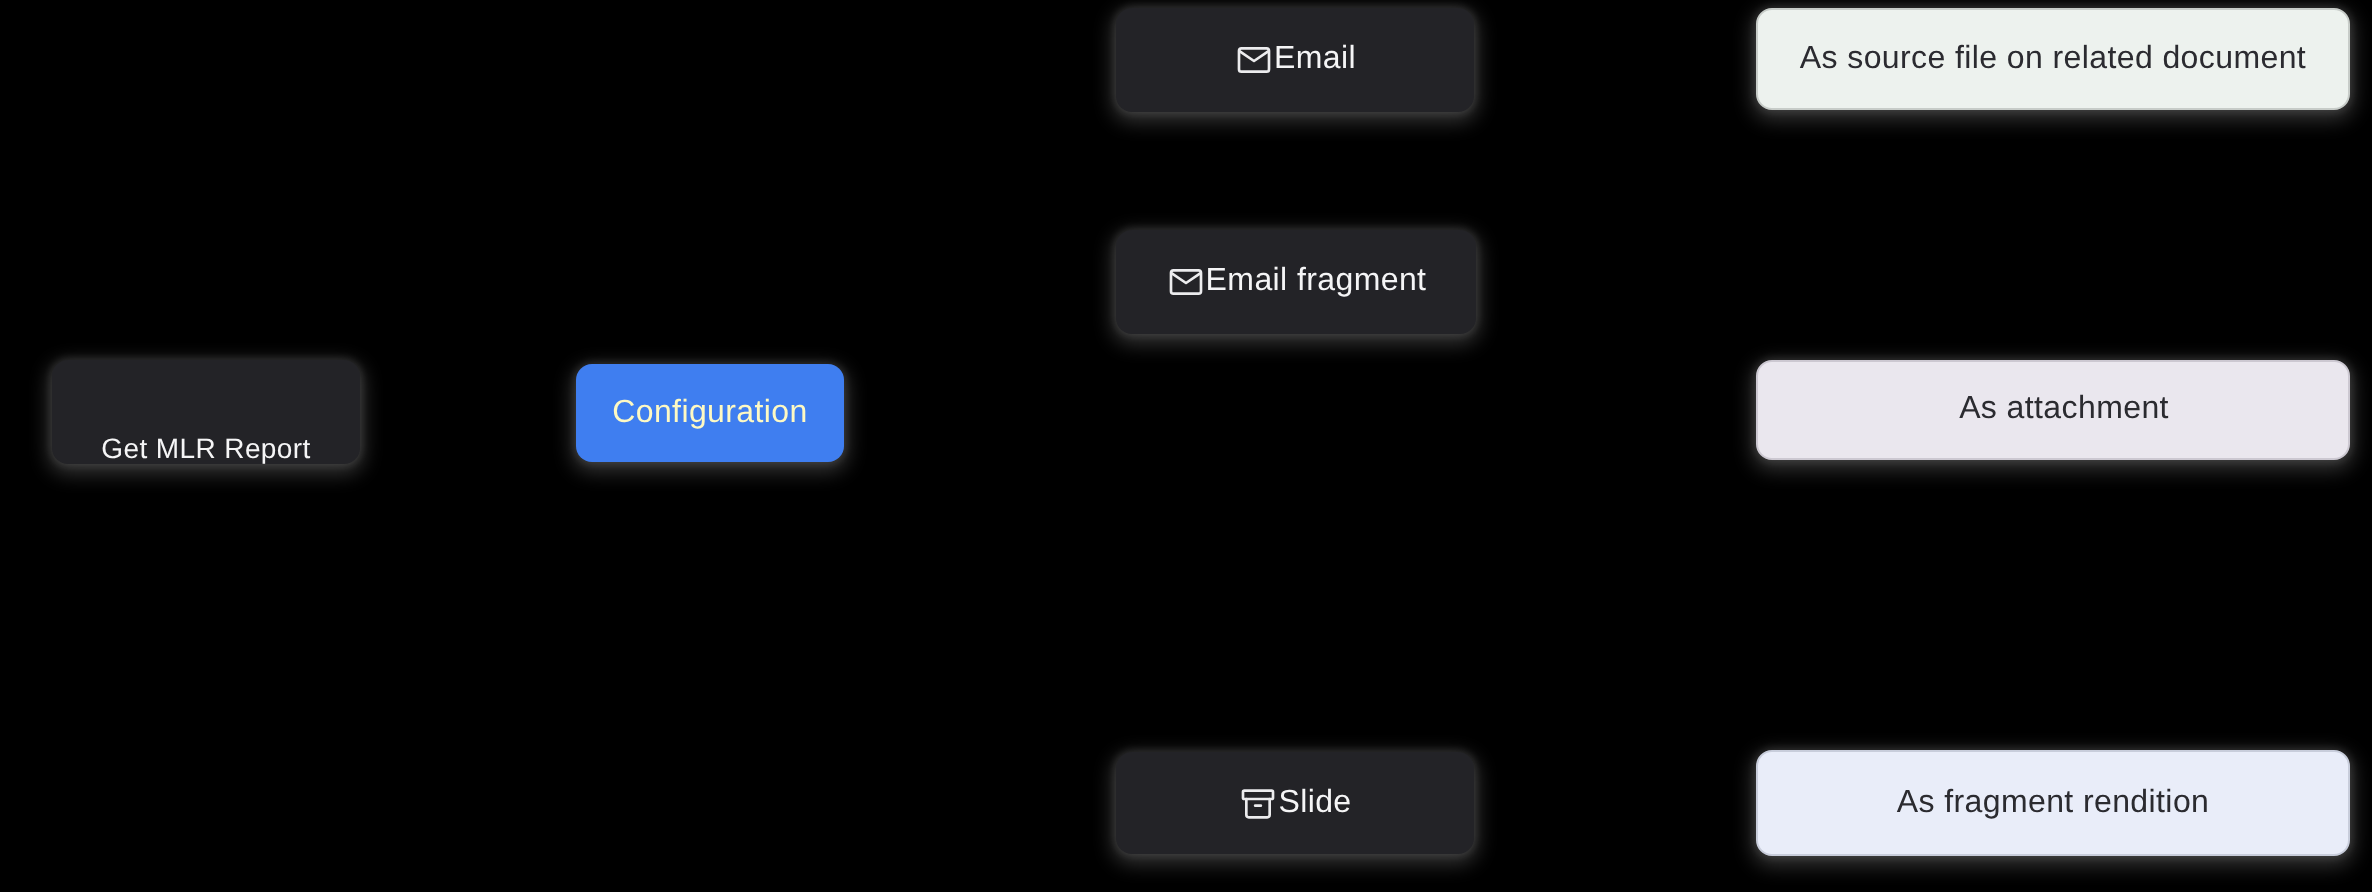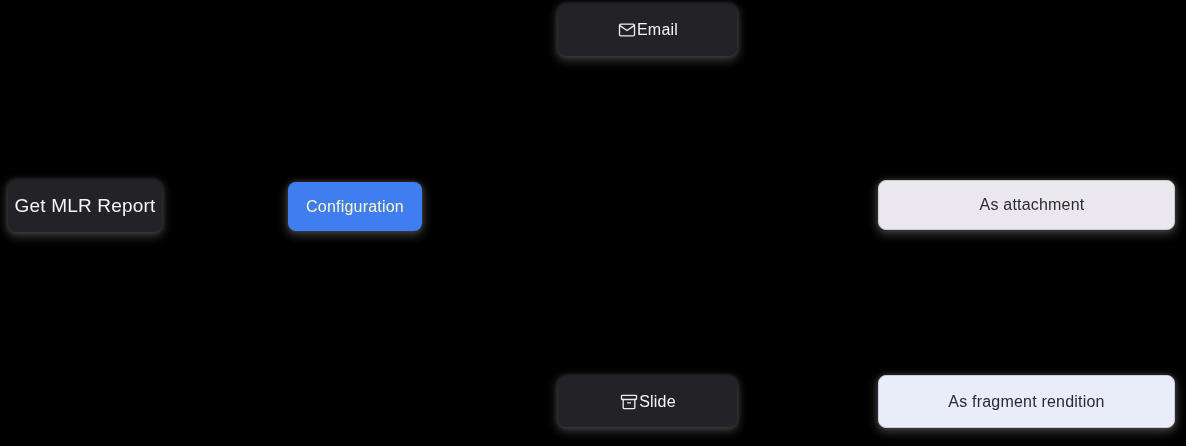--- a/index.html
+++ b/index.html
@@ -55,21 +55,21 @@
   .node .icon svg {
     width: 20px;
     height: 20px;
     stroke: #ececee;
     fill: none;
     stroke-width: 1.6;
     stroke-linecap: round;
     stroke-linejoin: round;
   }
   
-  #n-get-mlr     { left: 8px;  top: 180px; width: 154px; height: 52px; font-size: 19px; }
+  #n-get-mlr     { left: 26px;  top: 180px; width: 154px; height: 52px; font-size: 14px; align-items: flex-end; }
   #n-config      { left: 288px; top: 182px; width: 134px; height: 49px; }
   #n-email       { left: 558px; top: 4px;   width: 179px; height: 52px; }
   #n-email-frag  { left: 558px; top: 115px; width: 180px; height: 52px; }
   #n-slide       { left: 558px; top: 241px; width: 179px; height: 52px; }
   #n-brief       { left: 558px; top: 376px; width: 179px; height: 51px; }
   #n-source-file { left: 878px; top: 4px;   width: 297px; height: 51px; background: #edf2ee; border: 1px solid #c7ccc8; }
   #n-attachment  { left: 878px; top: 180px; width: 297px; height: 50px; background: #eae7ee; border: 1px solid #ccc8d1; padding-left: 11px; }
   #n-viewable    { left: 878px; top: 375px; width: 297px; height: 53px; background: #e9edf9; border: 1px solid #c8cddb; }
 </style>
 </head>
@@ -88,33 +88,45 @@
   <div class="node dark" id="n-email">
     <span class="icon">
       <svg viewBox="0 0 24 24">
           <rect x="3" y="5" width="18" height="14" rx="1.5"></rect>
           <path d="M3.5 6.8 L12 12.6 L20.5 6.8"></path>
         </svg>
     </span>
     <span>Email</span>
   </div>
 
+  <div class="node dark" id="n-email-frag">
+    <span class="icon">
+      <svg viewBox="0 0 24 24">
+          <rect x="3" y="5" width="18" height="14" rx="1.5"></rect>
+          <path d="M3.5 6.8 L12 12.6 L20.5 6.8"></path>
+        </svg>
+    </span>
+    <span>Email fragment</span>
+  </div>
 
 
   <div class="node dark" id="n-brief">
     <span class="icon">
       <svg viewBox="0 0 24 24">
           <rect x="3" y="4" width="18" height="5" rx="0.8"></rect>
           <path d="M5 9 v9.5 A1.5 1.5 0 0 0 6.5 20 h11 A1.5 1.5 0 0 0 19 18.5 V9"></path>
           <line x1="10.3" y1="13" x2="13.7" y2="13"></line>
         </svg>
     </span>
     <span>Slide</span>
   </div>
 
+  <div class="node light" id="n-source-file">
+    <span>As source file on related document</span>
+  </div>
 
   <div class="node light" id="n-attachment">
     <span>As attachment</span>
   </div>
 
   <div class="node light" id="n-viewable">
     <span>As fragment rendition</span>
   </div>
 
 </div>

